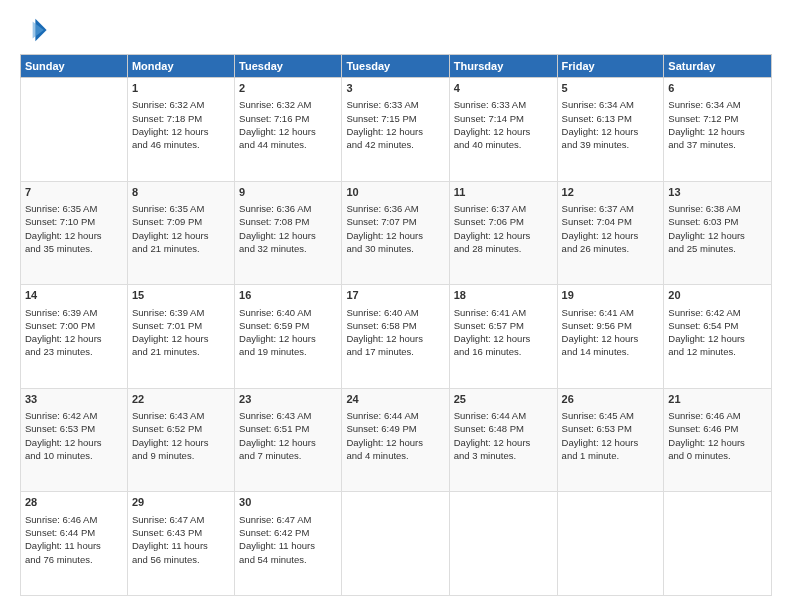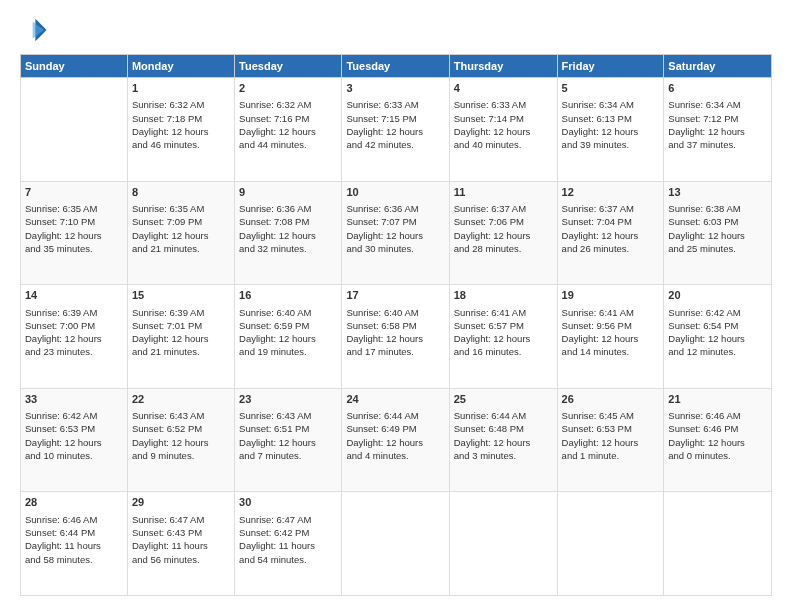--- a/index.html
+++ b/index.html
@@ -328,21 +328,21 @@
             <div>Daylight: 12 hours</div>
             <div>and 0 minutes.</div>
           </td>
         </tr>
         <tr>
           <td>
             <span class="day-num">28</span>
             <div>Sunrise: 6:46 AM</div>
             <div>Sunset: 6:44 PM</div>
             <div>Daylight: 11 hours</div>
-            <div>and 58 minutes.</div>
+            <div>and 76 minutes.</div>
           </td>
           <td>
             <span class="day-num">29</span>
             <div>Sunrise: 6:47 AM</div>
             <div>Sunset: 6:43 PM</div>
             <div>Daylight: 11 hours</div>
             <div>and 56 minutes.</div>
           </td>
           <td>
             <span class="day-num">30</span>

